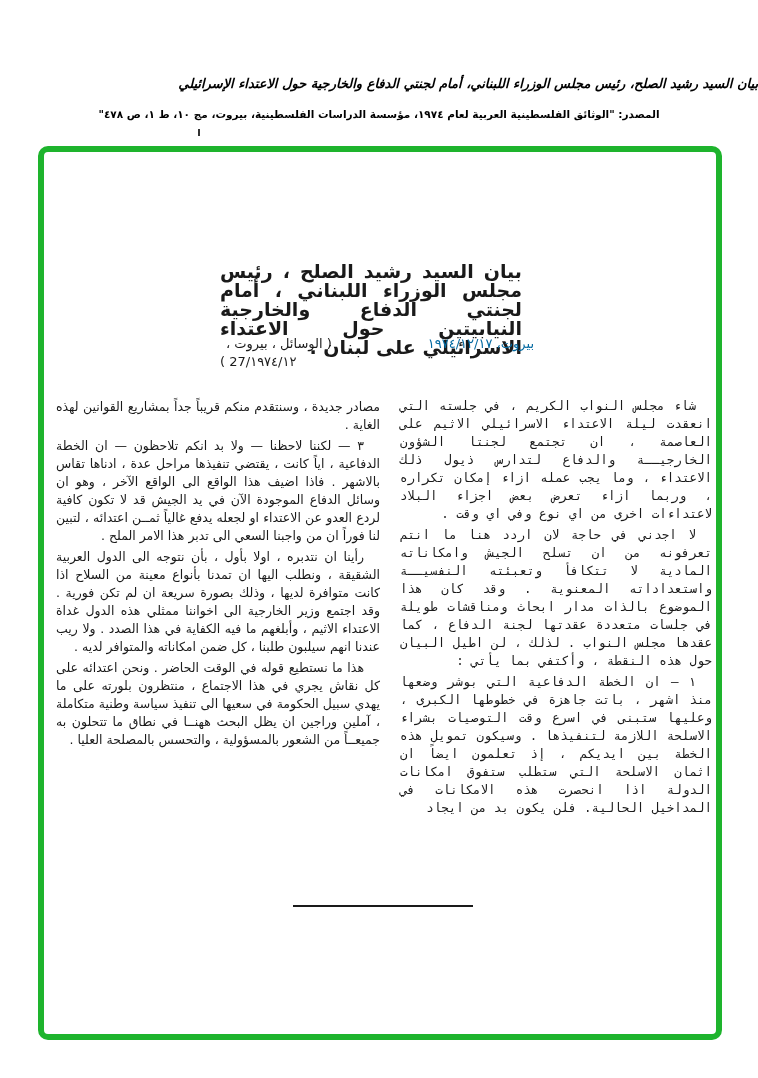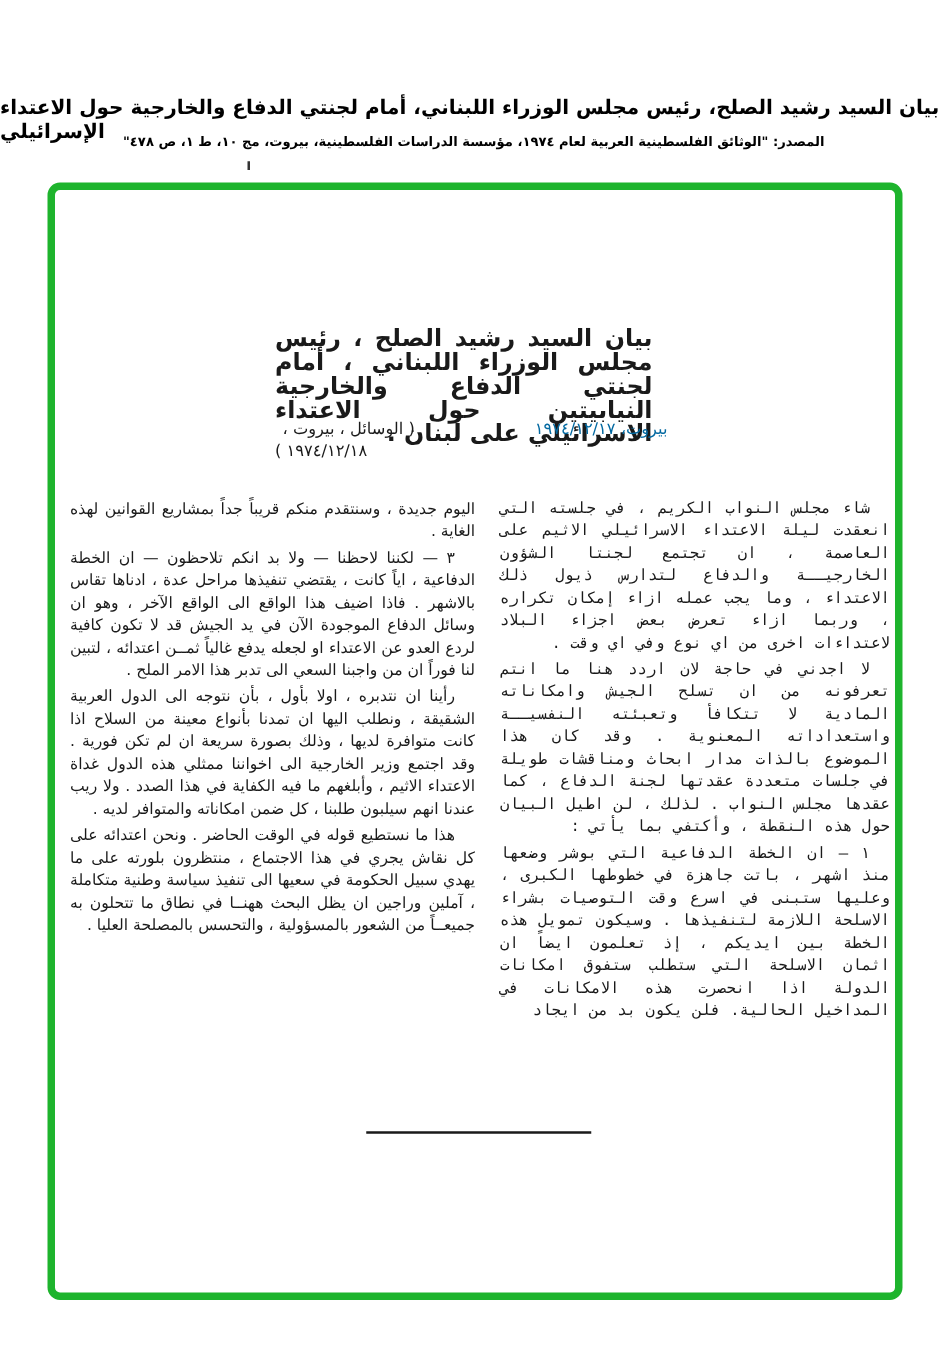--- a/index.html
+++ b/index.html
@@ -1,19 +1,19 @@
 <!DOCTYPE html>
 <html><head>
 <meta charset="utf-8">
 <style>
   html,body{margin:0;padding:0;background:#ffffff;}
   .page{position:relative;width:758px;height:1078px;background:#ffffff;overflow:hidden;
         font-family:"DejaVu Sans",sans-serif;color:#141414;}
-  .title{position:absolute;top:76px;left:0;width:758px;text-align:left;
-         font-size:16px;font-weight:bold;color:#000;}
+  .title{position:absolute;top:76px;left:0;width:758px;text-align:right;
+         font-size:13px;font-weight:bold;color:#000;font-style:italic;}
   .source{position:absolute;top:108px;left:0;width:758px;text-align:center;
           font-size:10.5px;font-weight:bold;color:#000;}
   .tick{position:absolute;left:198px;top:129px;width:2px;height:7px;background:#333;}
   .frame{position:absolute;left:38px;top:146px;width:684px;height:894px;
          box-sizing:border-box;border:6px solid #1eb42d;border-radius:10px;background:transparent;}
   .doc-heading{position:absolute;top:262px;right:236px;width:302px;
                font-size:19px;line-height:19px;font-weight:bold;
                text-align:justify;text-align-last:right;color:#1a1a1a;}
   .dateline{position:absolute;top:336px;right:224px;font-size:13px;color:#0369a1;}
   .attr1{position:absolute;top:336px;left:226px;font-size:13px;color:#1a1a1a;}
@@ -30,26 +30,26 @@
 <body>
 
 <div class="page">
   <div class="title" dir="rtl">بيان السيد رشيد الصلح، رئيس مجلس الوزراء اللبناني، أمام لجنتي الدفاع والخارجية حول الاعتداء الإسرائيلي</div>
   <div class="source" dir="rtl">المصدر: "الوثائق الفلسطينية العربية لعام ١٩٧٤، مؤسسة الدراسات الفلسطينية، بيروت، مج ١٠، ط ١، ص ٤٧٨"</div>
   <div class="tick"></div>
   <div class="frame" style="border-color: rgb(30, 180, 45);"></div>
   <div class="doc-heading" dir="rtl">بيان السيد رشيد الصلح ، رئيس مجلس الوزراء اللبناني ، أمام لجنتي الدفاع والخارجية النيابيتين حول الاعتداء الاسرائيلي على لبنان .</div>
   <div class="dateline" dir="rtl">بيروت، ١٩٧٤/١٢/١٧</div>
   <div class="attr1" dir="rtl">( الوسائل ، بيروت ،</div>
-  <div class="attr2" dir="rtl">١٩٧٤/١٢/١٨ )</div>
+  <div class="attr2" dir="rtl">١٩٧٤/١٢/27 )</div>
   <div class="col col-right" dir="rtl">
       <p>شاء مجلس النواب الكريم ، في جلسته التي انعقدت ليلة الاعتداء الاسرائيلي الاثيم على العاصمة ، ان تجتمع لجنتا الشؤون الخارجيــة والدفاع لتدارس ذيول ذلك الاعتداء ، وما يجب عمله ازاء إمكان تكراره ، وربما ازاء تعرض بعض اجزاء البلاد لاعتداءات اخرى من اي نوع وفي اي وقت .</p>
       <p>لا اجدني في حاجة لان اردد هنا ما انتم تعرفونه من ان تسلح الجيش وامكاناته المادية لا تتكافأ وتعبئته النفسيــة واستعداداته المعنوية . وقد كان هذا الموضوع بالذات مدار ابحاث ومناقشات طويلة في جلسات متعددة عقدتها لجنة الدفاع ، كما عقدها مجلس النواب . لذلك ، لن اطيل البيان حول هذه النقطة ، وأكتفي بما يأتي :</p>
       <p>١ — ان الخطة الدفاعية التي بوشر وضعها منذ اشهر ، باتت جاهزة في خطوطها الكبرى ، وعليها ستبنى في اسرع وقت التوصيات بشراء الاسلحة اللازمة لتنفيذها . وسيكون تمويل هذه الخطة بين ايديكم ، إذ تعلمون ايضاً ان اثمان الاسلحة التي ستطلب ستفوق امكانات الدولة اذا انحصرت هذه الامكانات في المداخيل الحالية. فلن يكون بد من ايجاد</p>
     </div>
   <div class="col col-left" dir="rtl">
-      <p>اليوم جديدة ، وسنتقدم منكم قريباً جداً بمشاريع القوانين لهذه الغاية .</p>
+      <p>مصادر جديدة ، وسنتقدم منكم قريباً جداً بمشاريع القوانين لهذه الغاية .</p>
       <p>٣ — لكننا لاحظنا — ولا بد انكم تلاحظون — ان الخطة الدفاعية ، اياً كانت ، يقتضي تنفيذها مراحل عدة ، ادناها تقاس بالاشهر . فاذا اضيف هذا الواقع الى الواقع الآخر ، وهو ان وسائل الدفاع الموجودة الآن في يد الجيش قد لا تكون كافية لردع العدو عن الاعتداء او لجعله يدفع غالياً ثمــن اعتدائه ، لتبين لنا فوراً ان من واجبنا السعي الى تدبر هذا الامر الملح .</p>
       <p>رأينا ان نتدبره ، اولا بأول ، بأن نتوجه الى الدول العربية الشقيقة ، ونطلب اليها ان تمدنا بأنواع معينة من السلاح اذا كانت متوافرة لديها ، وذلك بصورة سريعة ان لم تكن فورية . وقد اجتمع وزير الخارجية الى اخواننا ممثلي هذه الدول غداة الاعتداء الاثيم ، وأبلغهم ما فيه الكفاية في هذا الصدد . ولا ريب عندنا انهم سيلبون طلبنا ، كل ضمن امكاناته والمتوافر لديه .</p>
       <p>هذا ما نستطيع قوله في الوقت الحاضر . ونحن اعتدائه على كل نقاش يجري في هذا الاجتماع ، منتظرون بلورته على ما يهدي سبيل الحكومة في سعيها الى تنفيذ سياسة وطنية متكاملة ، آملين وراجين ان يظل البحث ههنــا في نطاق ما تتحلون به جميعــاً من الشعور بالمسؤولية ، والتحسس بالمصلحة العليا .</p>
     </div>
   <div class="footnote-rule"></div>
 </div>
 
 </body></html>

